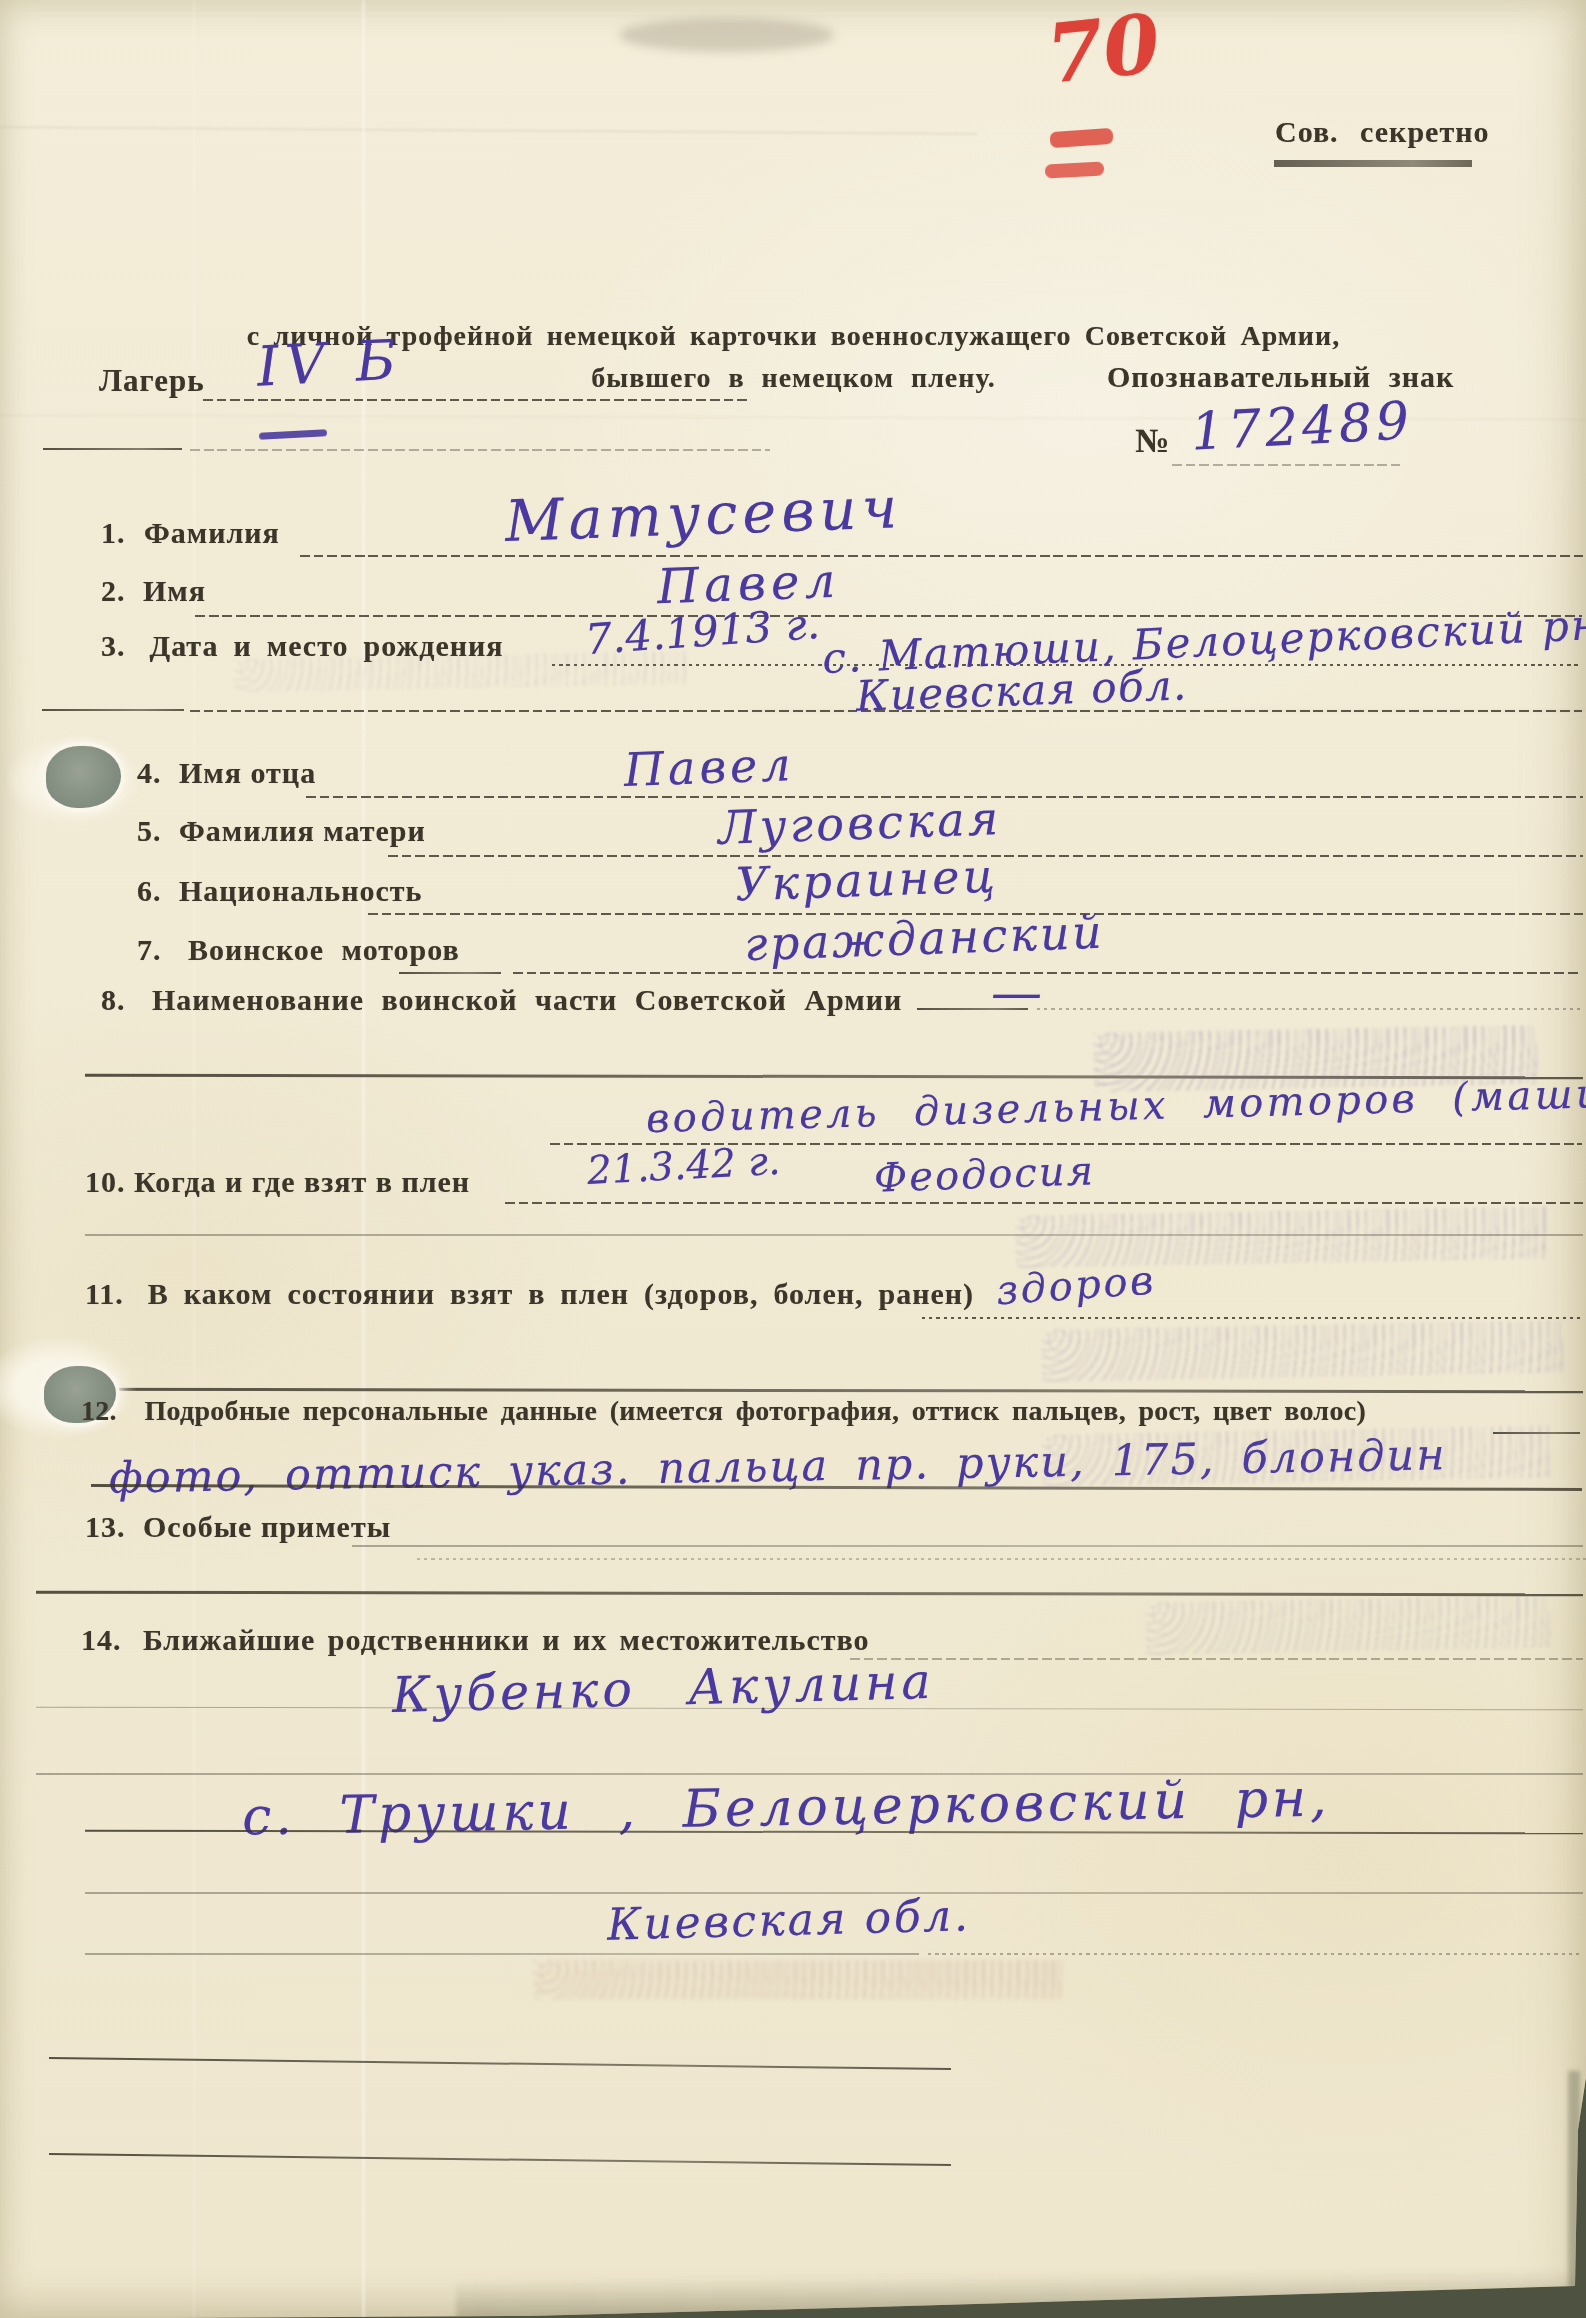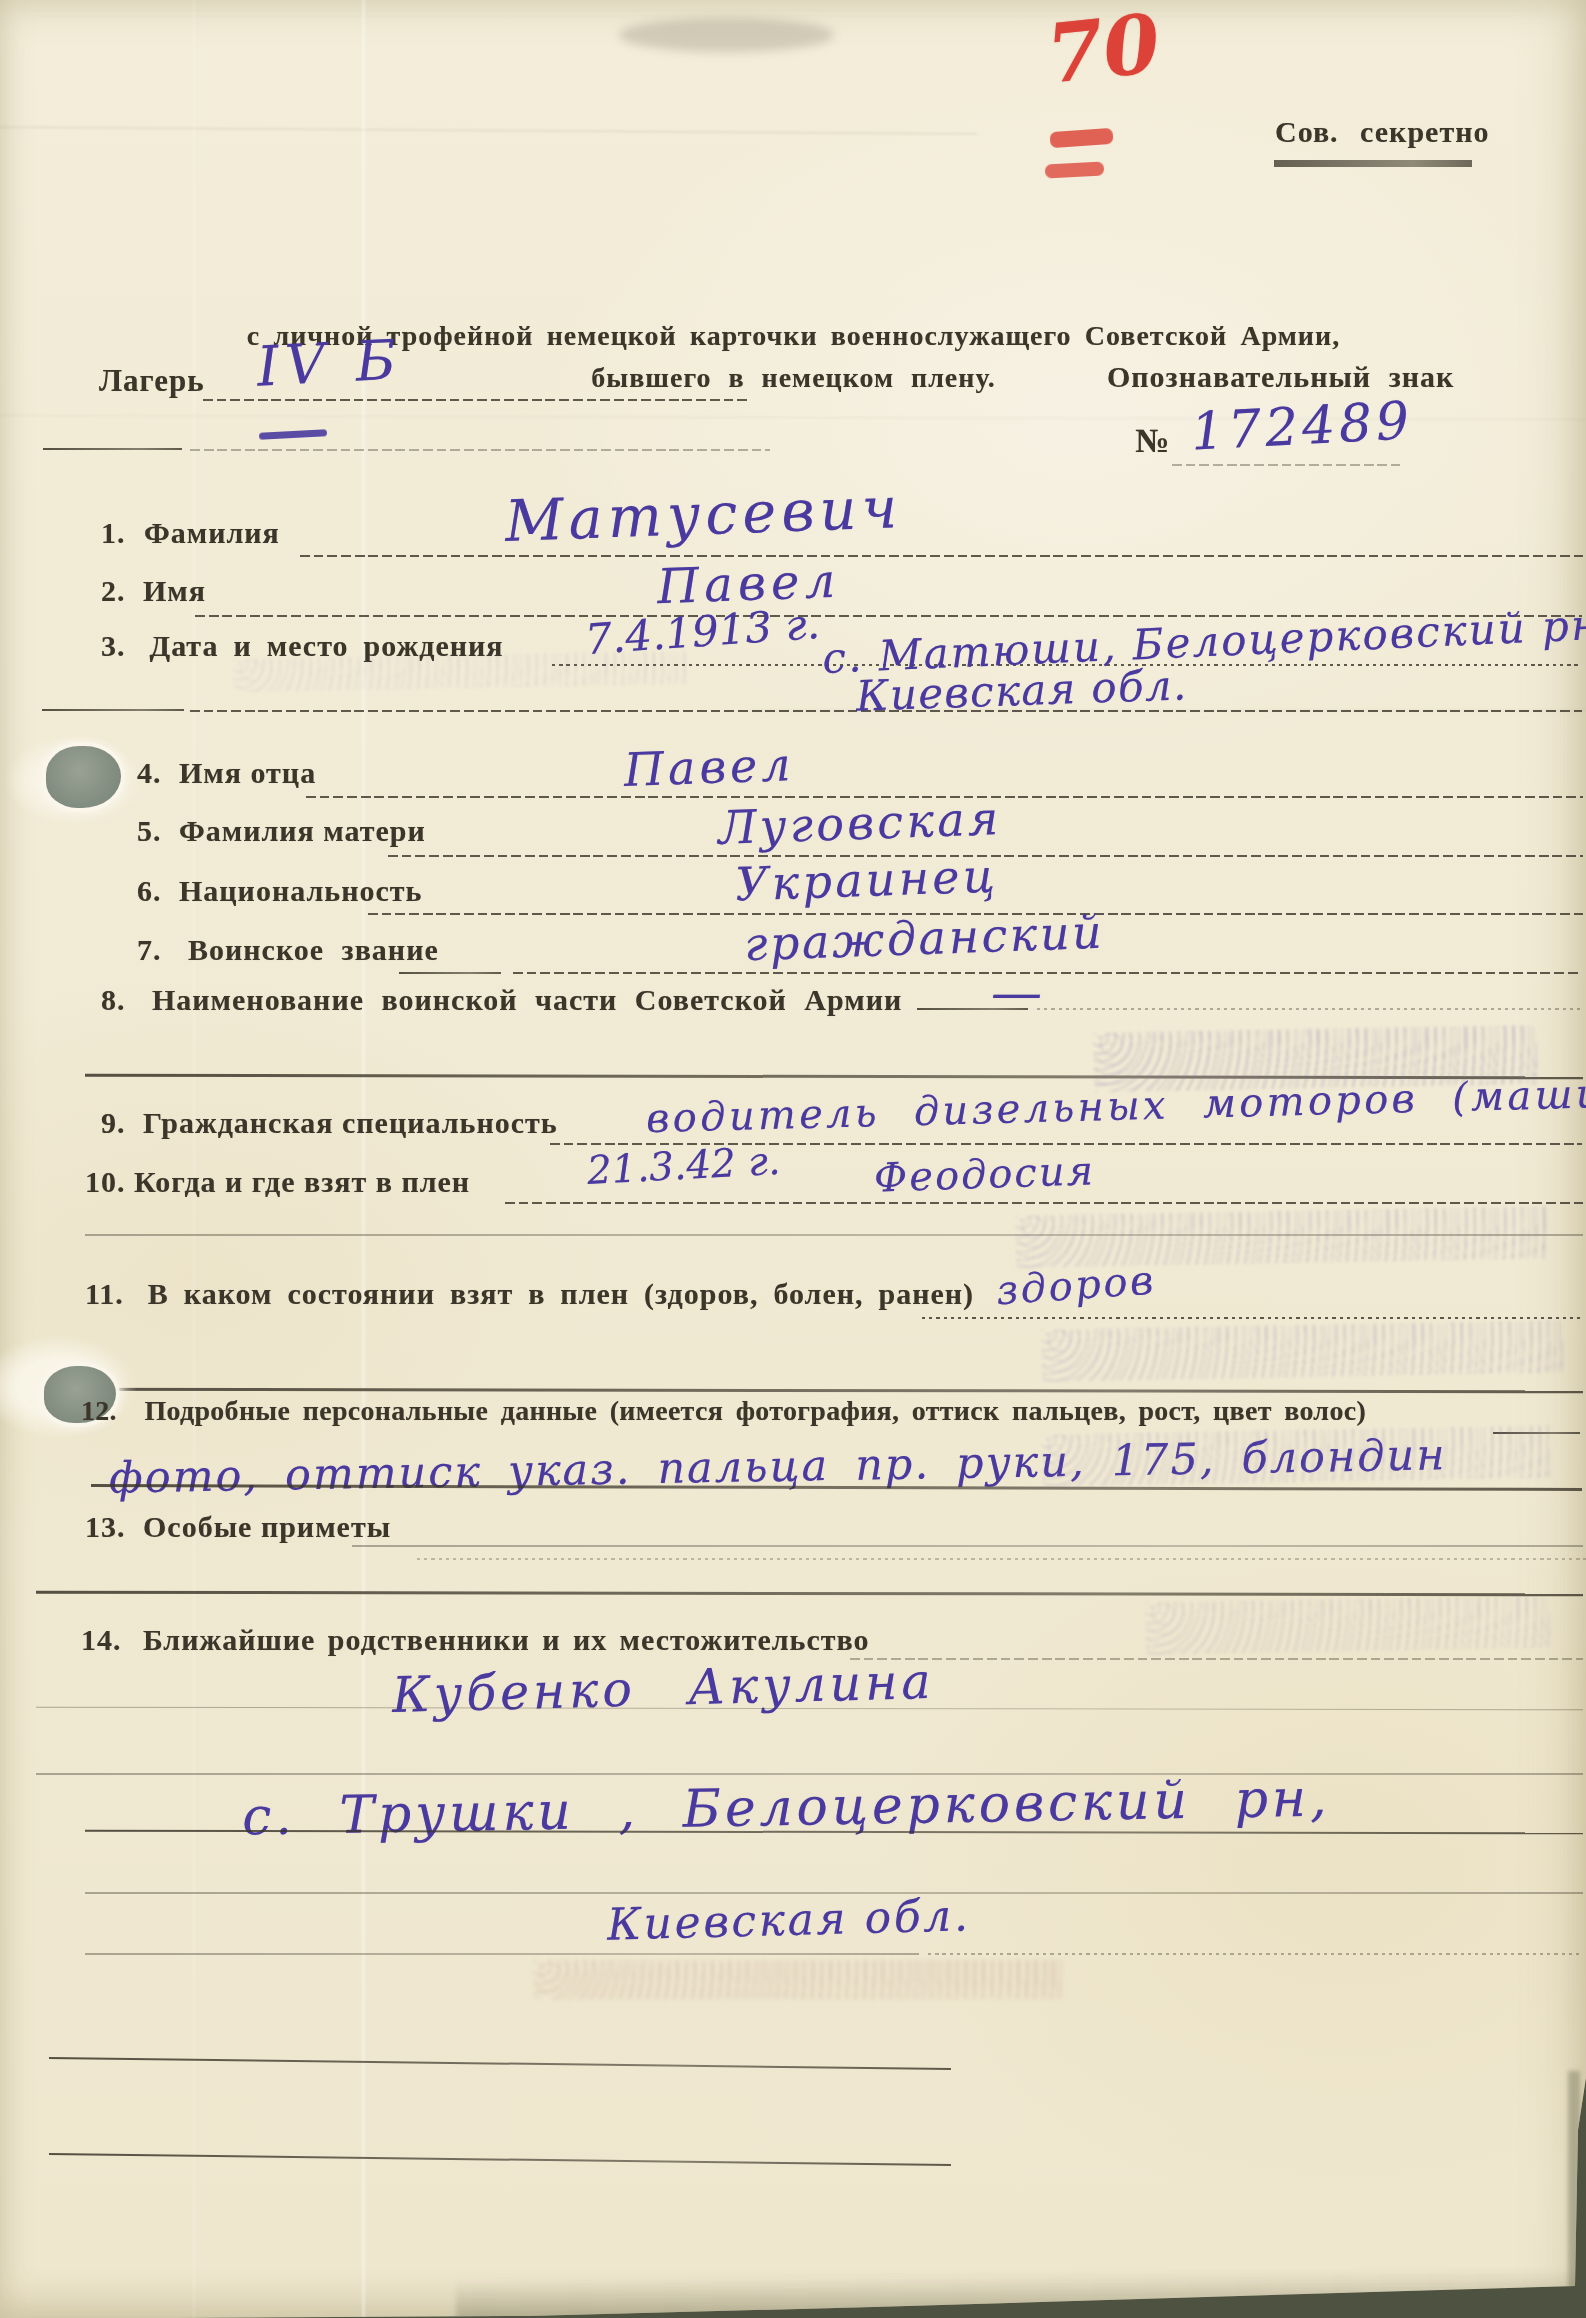--- a/index.html
+++ b/index.html
@@ -140,39 +140,35 @@
 
   <div class="typed" style="left:137px;top:874px;font-size:30px;">
     <span>6.</span>
     <span style="margin-left:9px;">Национальность</span>
   </div>
   <div class="ln ln-dash" style="left:368px;top:913px;width:1215px;"></div>
   <div class="hw" style="left:735px;top:853px;font-size:46px;letter-spacing:3.3px;transform:rotate(-2deg);">Украинец</div>
 
   <div class="typed" style="left:137px;top:933px;font-size:30px;word-spacing:9px;">
     <span>7.</span>
-    <span style="margin-left:9px;">Воинское звание</span>
+    <span style="margin-left:9px;">Воинское моторов</span>
   </div>
   <div class="ln ln-solid" style="left:399px;top:972px;width:102px;"></div>
   <div class="ln ln-dash" style="left:513px;top:972px;width:1069px;"></div>
   <div class="hw" style="left:744px;top:911px;font-size:46px;letter-spacing:2.6px;transform:rotate(-2deg);">гражданский</div>
 
   <div class="typed" style="left:101px;top:983px;font-size:30px;word-spacing:9px;">
     <span>8.</span>
     <span style="margin-left:9px;">Наименование воинской части Советской Армии</span>
   </div>
   <div class="ln ln-solid" style="left:917px;top:1008px;width:111px;"></div>
   <div class="ln ln-dot ln-faint" style="left:1037px;top:1008px;width:546px;"></div>
   <div class="hw" style="left:991px;top:963px;font-size:51px;">—</div>
   <div class="ln ln-solid" style="left:85px;top:1075px;width:1498px;height:2.6px;transform:rotate(.1deg);"></div>
 
-  <div class="typed" style="left:101px;top:1106px;font-size:30px;">
-    <span>9.</span>
-    <span style="margin-left:9px;">Гражданская специальность</span>
-  </div>
   <div class="ln ln-dash" style="left:550px;top:1143px;width:1032px;"></div>
   <div class="hw" style="left:646px;top:1082px;font-size:40px;letter-spacing:3.3px;word-spacing:18px;transform:rotate(-1.5deg);">водитель дизельных моторов (машин)</div>
 
   <div class="typed" style="left:85px;top:1165px;font-size:30px;">
     <span>10.</span>
     <span style="">Когда и где взят в плен</span>
   </div>
   <div class="ln ln-dash" style="left:505px;top:1202px;width:1078px;"></div>
   <div class="hw" style="left:587px;top:1143px;font-size:39px;transform:rotate(-3deg);">21.3.42 г.</div>
   <div class="hw" style="left:874px;top:1151px;font-size:40px;letter-spacing:2px;transform:rotate(-2deg);">Феодосия</div>

